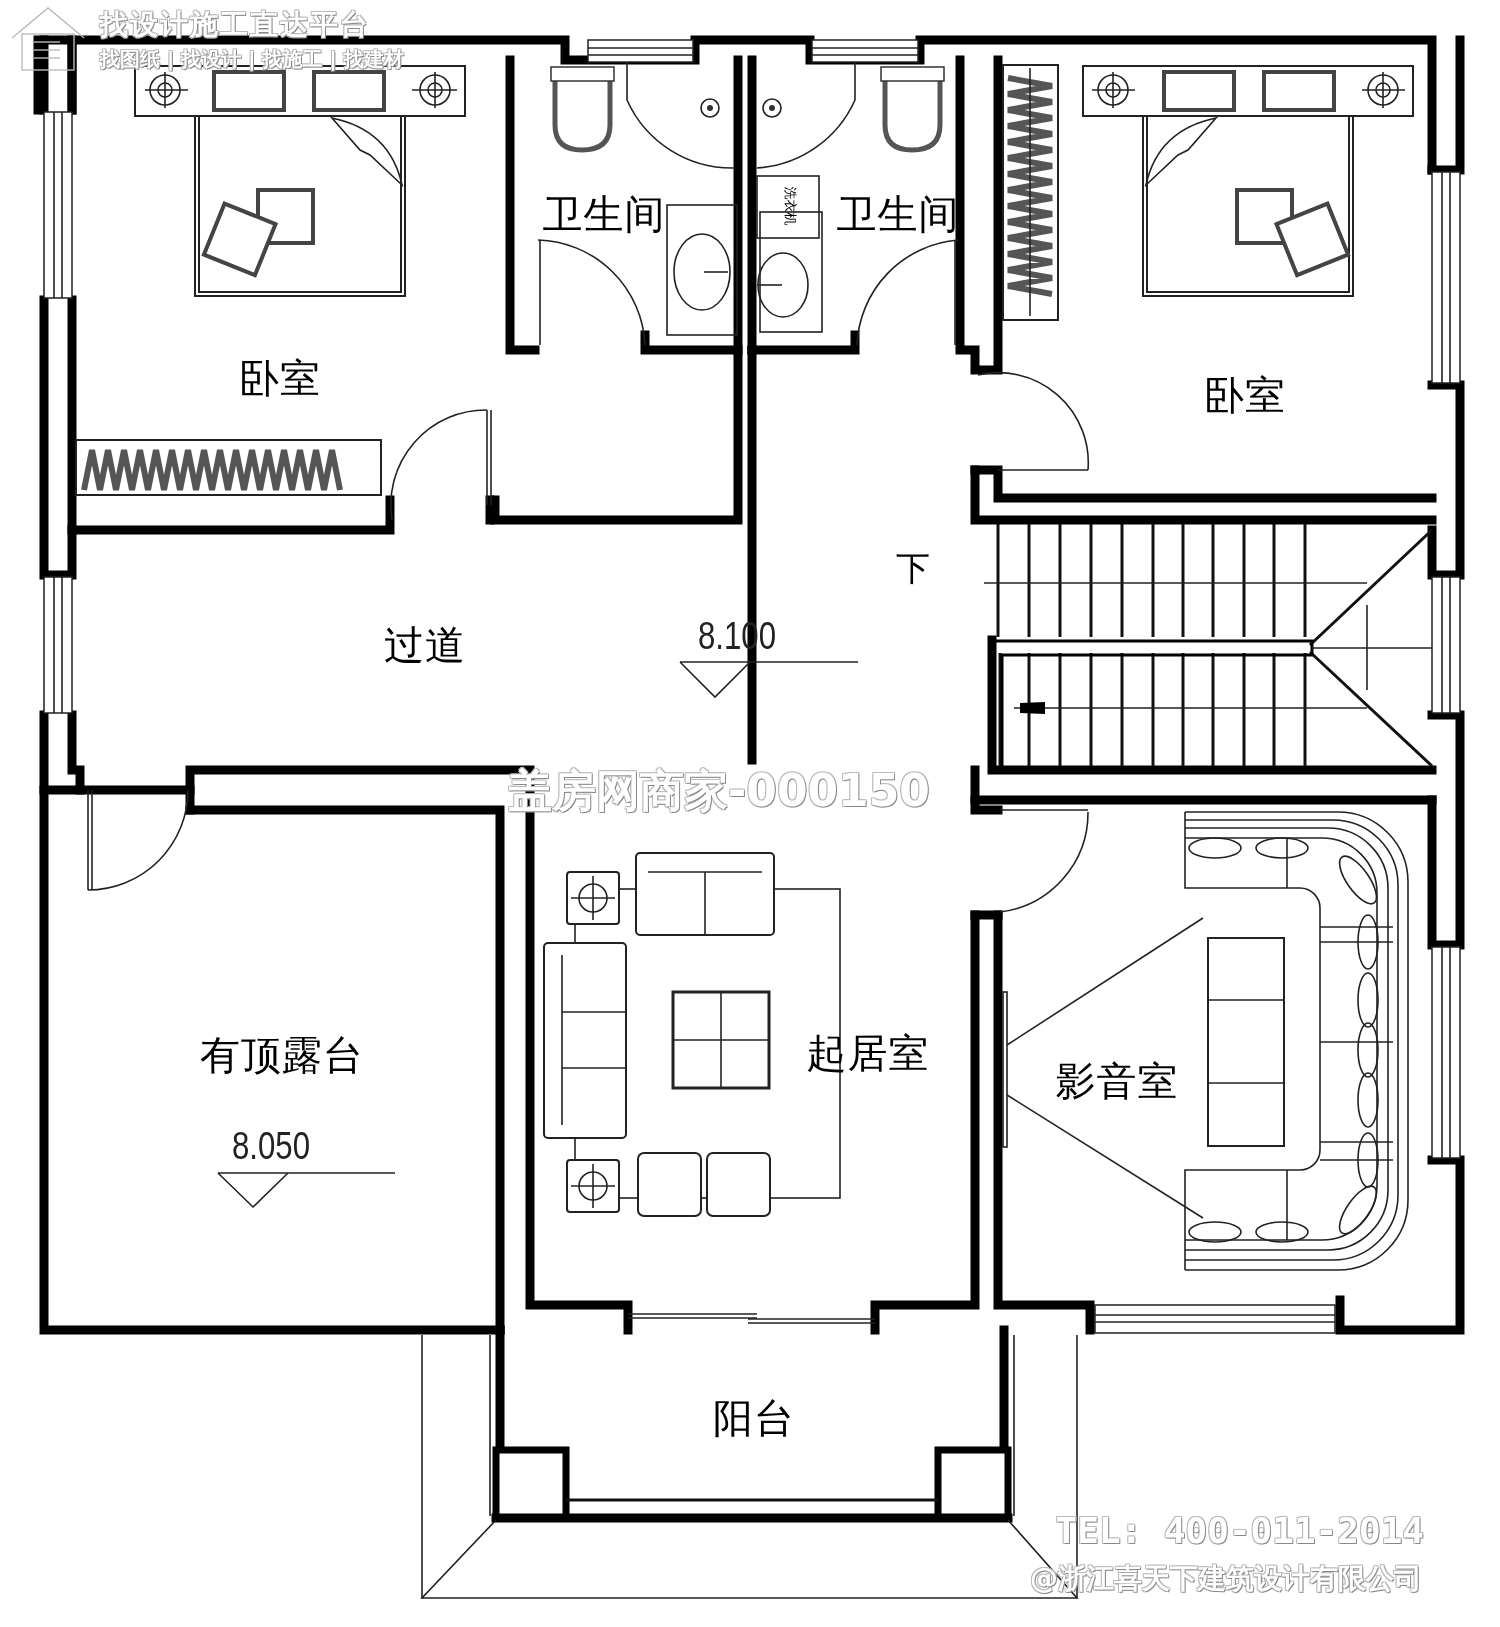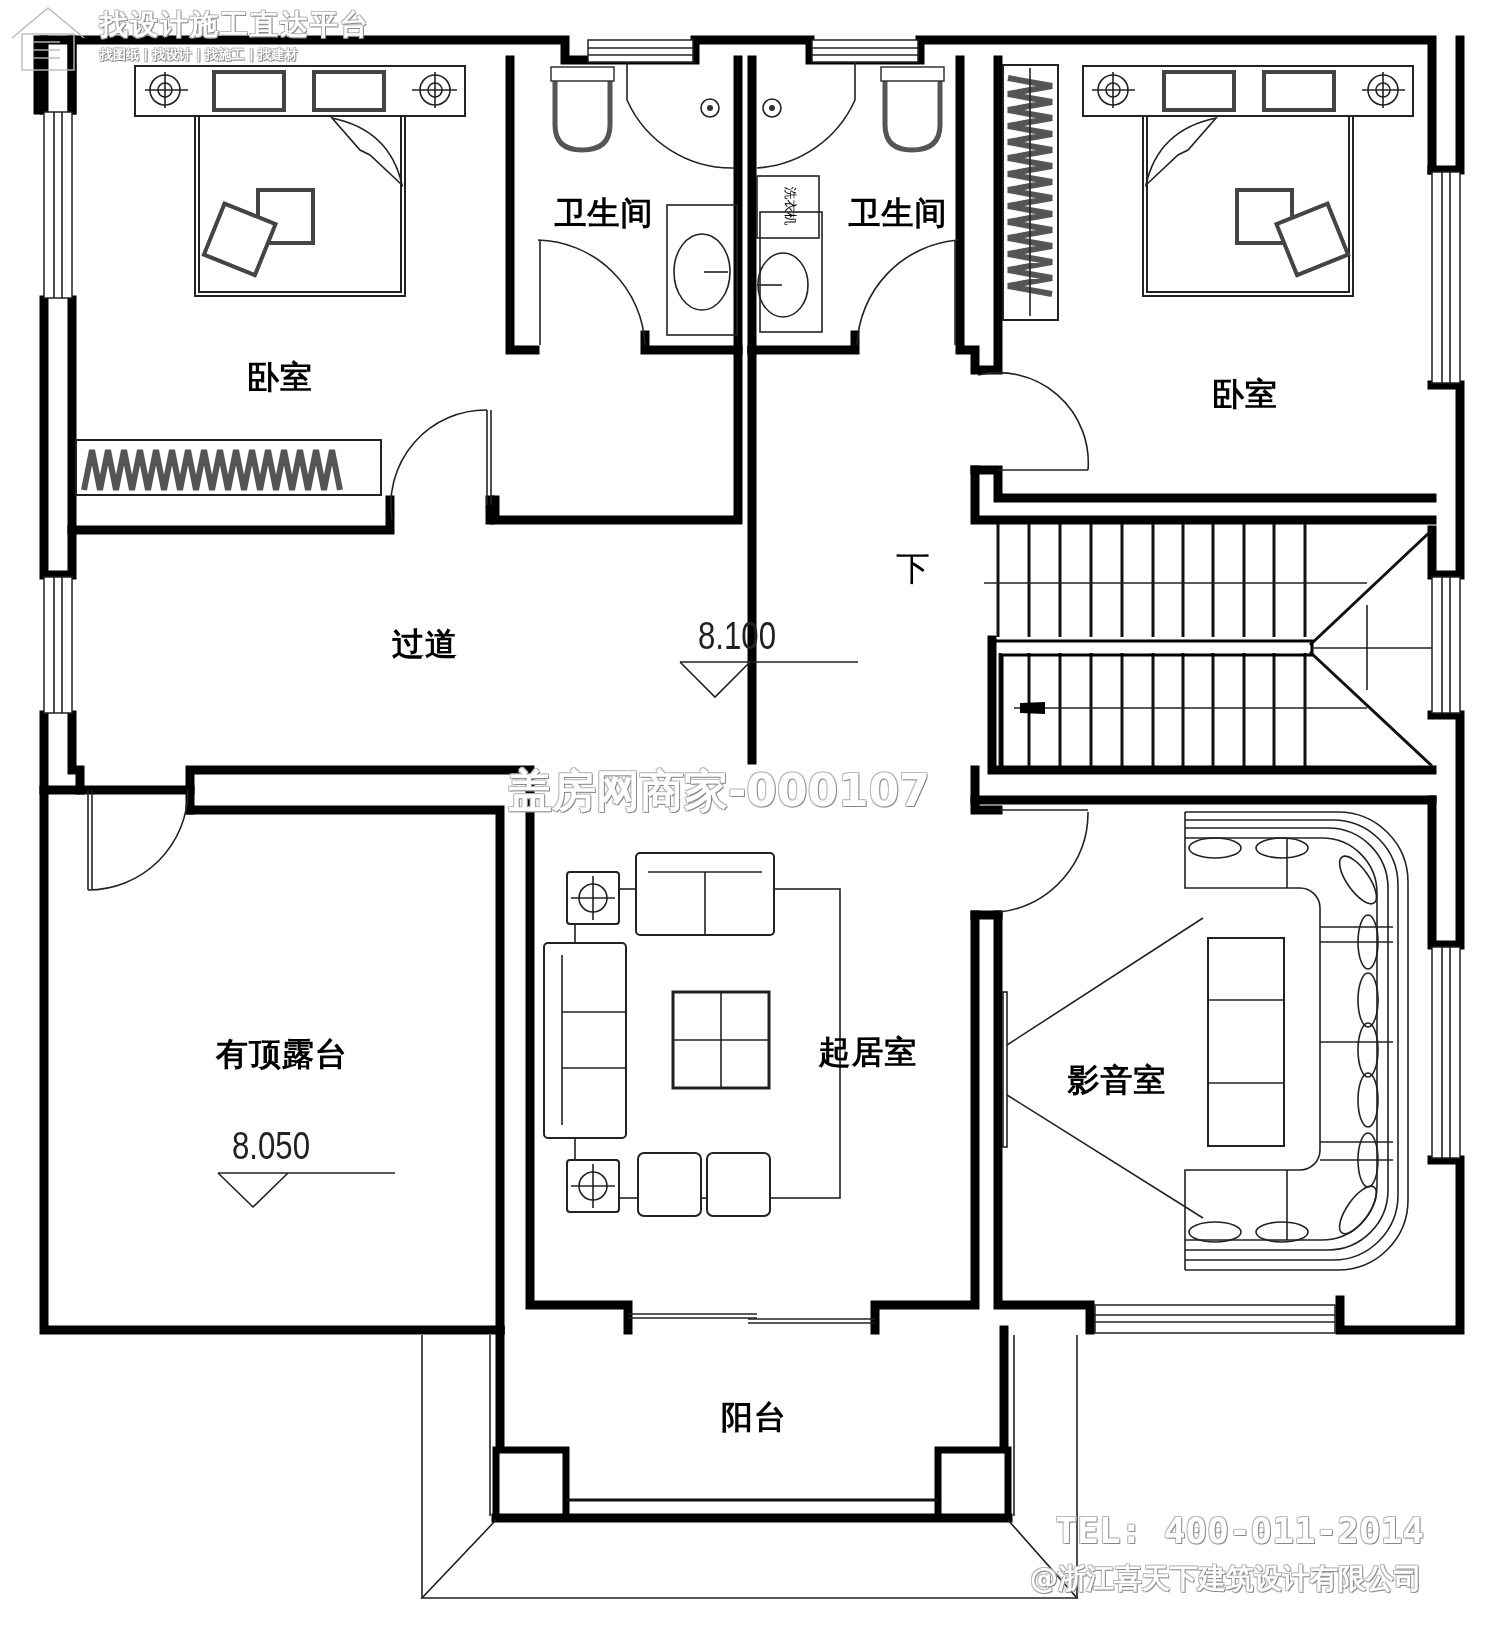--- a/index.html
+++ b/index.html
@@ -4,26 +4,26 @@
 <style>
   html, body { margin:0; padding:0; background:#ffffff; }
   body { width:1500px; height:1627px; position:relative; overflow:hidden; font-family:"DejaVu Sans", sans-serif; }
   #plan { position:absolute; left:0; top:0; width:1500px; height:1627px; }
   .wall { fill:none; stroke:#000; stroke-width:9; stroke-linejoin:miter; stroke-linecap:square; }
   .thin { fill:none; stroke:#222; stroke-width:1.6; }
   .mid  { fill:none; stroke:#111; stroke-width:3; }
   .furn { fill:#fff; stroke:#222; stroke-width:2; }
   .win  { fill:#fff; stroke:#222; stroke-width:1.5; }
   .label { position:absolute; font-family:"DejaVu Sans", sans-serif; color:#000; white-space:nowrap; transform:translate(-50%,-50%); }
-  .room { font-size:32px; letter-spacing:1px;font-weight:bold; }
+  .room { font-size:40px; letter-spacing:1px; }
   .elev { position:absolute; font-family:"Liberation Sans", sans-serif; font-size:38px; color:#222; transform:scaleX(0.82); transform-origin:left bottom; }
   .wm { position:absolute; color:#fff; white-space:nowrap; font-family:"DejaVu Sans", sans-serif;
         text-shadow: 1px 1px 0 #888, -1px -1px 0 #bbb, 1px -1px 0 #bbb, -1px 1px 0 #bbb; font-weight: bold; }
   .wm-title { font-size:28px; left:100px; top:6px; letter-spacing:2px; }
-  .wm-sub { font-size:13px; left:100px; top:46px; }
+  .wm-sub { font-size:20px; left:100px; top:46px; }
   .wm-center { font-size:44px; left:508px; top:762px; }
   .wm-tel { font-size:36px; right:76px; top:1510px; font-family:"DejaVu Sans Mono", monospace; }
   .wm-co { font-size:28px; right:78px; top:1560px; }
   .down { position:absolute; left:896px; top:546px; font-size:34px; }
 </style>
 </head>
 <body>
 
 <svg id="plan" viewBox="0 0 1500 1627" xmlns="http://www.w3.org/2000/svg">
 
@@ -332,15 +332,15 @@
 <div class="label room" style="left:754px;top:1418px;">阳台</div>
 
 <div class="label" style="left:790px;top:206px;font-size:13px;transform:translate(-50%,-50%) rotate(90deg);">洗衣机</div>
 <div class="down">下</div>
 
 <div class="elev" style="left:698px;top:615px;">8.100</div>
 <div class="elev" style="left:232px;top:1125px;">8.050</div>
 
 <div class="wm wm-title">找设计施工直达平台</div>
 <div class="wm wm-sub">找图纸 | 找设计 | 找施工 | 找建材</div>
-<div class="wm wm-center">盖房网商家-000107</div>
+<div class="wm wm-center">盖房网商家-000150</div>
 <div class="wm wm-tel">TEL: 400-011-2014</div>
 <div class="wm wm-co">@浙江喜天下建筑设计有限公司</div>
 
 </body></html>

